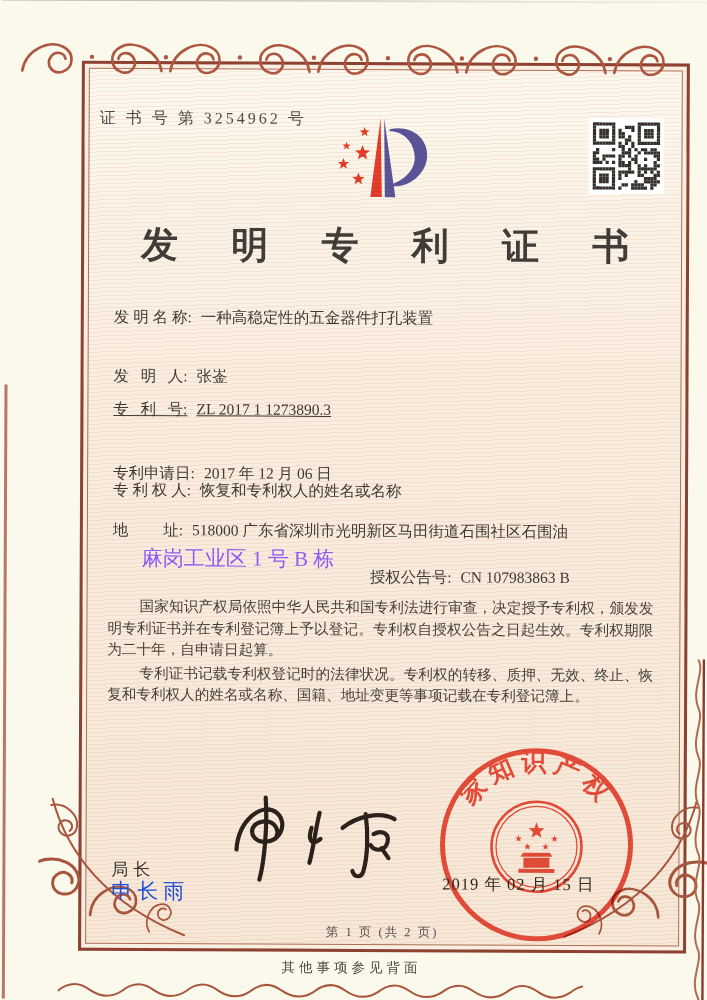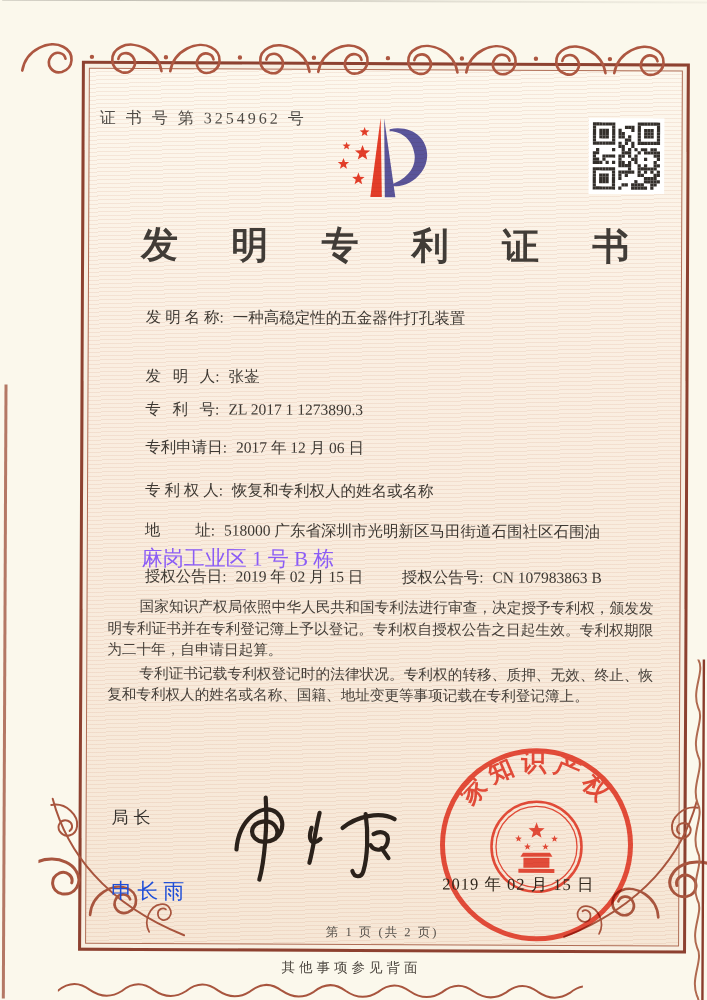--- a/index.html
+++ b/index.html
@@ -23,31 +23,31 @@
   .edge-line-left{position:absolute;left:4px;top:386px;width:3px;height:614px;background:#9c4e38;opacity:.75;}
   .ornament{position:absolute;pointer-events:none;}
   .cert-no{position:absolute;left:98px;top:109px;font-size:16px;letter-spacing:3px;color:#4e4a45;}
   .logo{position:absolute;left:316px;top:96px;width:142px;height:112px;mix-blend-mode:multiply;}
   .qr{position:absolute;left:587px;top:117px;width:76px;height:76px;}
   .title{
     position:absolute;left:80px;top:221px;width:608px;text-align:center;
     font-size:37px;font-weight:bold;letter-spacing:22px;text-indent:22px;color:#413c37;
   }
   .row{position:absolute;left:113px;font-size:15.5px;color:#3e3933;white-space:nowrap;}
-  .row .lbl{white-space:pre;margin-left:32px;}
+  .row .lbl{white-space:pre;}
   .row .val{padding-left:9px;}
   .addr2{position:absolute;left:142px;top:545px;font-size:21px;color:#8b5cf6;}
   .grant2{left:370px;}
   .body-text{
     position:absolute;left:108px;top:597px;width:546px;
     font-size:14.6px;line-height:21.5px;text-align:justify;color:#46403a;
   }
   .body-text p{margin:0;text-indent:2.2em;}
   .body-text p+p{margin-top:2px;}
-  .officer-title{position:absolute;left:113px;top:807px;font-size:17px;letter-spacing:5px;color:#38332e;}
+  .officer-title{position:absolute;left:113px;top:859px;font-size:17px;letter-spacing:5px;color:#38332e;}
   .officer-name{position:absolute;left:113px;top:878px;font-size:21px;letter-spacing:5px;color:#1d4ed8;}
   .signature{position:absolute;left:218px;top:786px;width:190px;height:106px;mix-blend-mode:multiply;}
   .seal{position:absolute;left:437px;top:744px;width:202px;height:200px;opacity:.9;mix-blend-mode:multiply;}
   .seal-date{position:absolute;left:444px;top:873px;font-size:16.5px;letter-spacing:1px;color:#31271c;z-index:5;}
   .page-info{position:absolute;left:80px;top:924px;width:608px;text-align:center;font-size:12.5px;letter-spacing:2px;color:#55504a;}
   .back-note{position:absolute;left:0;top:959px;width:707px;text-align:center;font-size:13.5px;letter-spacing:4px;color:#4b453e;}
   .corner-right-svg{transform:scaleX(-1);}
 </style>
 </head>
 <body>
@@ -345,36 +345,33 @@
     </svg>
 
     <div class="title">发 明 专 利 证 书</div>
 
     <div class="row" style="top:308px;">
       <span class="lbl">发 明 名 称:</span><span class="val">一种高稳定性的五金器件打孔装置</span>
     </div>
     <div class="row" style="top:367px;">
       <span class="lbl">发   明   人:</span><span class="val">张崟</span>
     </div>
-    <div class="row" style="top:400px;">
+    <div class="row" style="top:400px;text-decoration:underline;">
       <span class="lbl">专   利   号:</span><span class="val">ZL 2017 1 1273890.3</span>
     </div>
-    <div class="row" style="top:438px;">
+    <div class="row" style="top:464px;">
       <span class="lbl">专利申请日:</span><span class="val">2017 年 12 月 06 日</span>
     </div>
     <div class="row" style="top:481px;">
       <span class="lbl">专 利 权 人:</span><span class="val">恢复和专利权人的姓名或名称</span>
     </div>
     <div class="row" style="top:521px;">
       <span class="lbl">地         址:</span><span class="val">518000 广东省深圳市光明新区马田街道石围社区石围油</span>
     </div>
     <div class="addr2">麻岗工业区 1 号 B 栋</div>
-    <div class="row" style="top:567px;">
-      <span class="lbl">授权公告日:</span><span class="val">2019 年 02 月 15 日</span>
-    </div>
     <div class="row grant2" style="top:567px;">
       <span class="lbl">授权公告号:</span><span class="val">CN 107983863 B</span>
     </div>
 
     <div class="body-text">
       <p>国家知识产权局依照中华人民共和国专利法进行审查，决定授予专利权，颁发发明专利证书并在专利登记簿上予以登记。专利权自授权公告之日起生效。专利权期限为二十年，自申请日起算。</p>
       <p>专利证书记载专利权登记时的法律状况。专利权的转移、质押、无效、终止、恢复和专利权人的姓名或名称、国籍、地址变更等事项记载在专利登记簿上。</p>
     </div>
 
     <div class="officer-title">局长</div>

